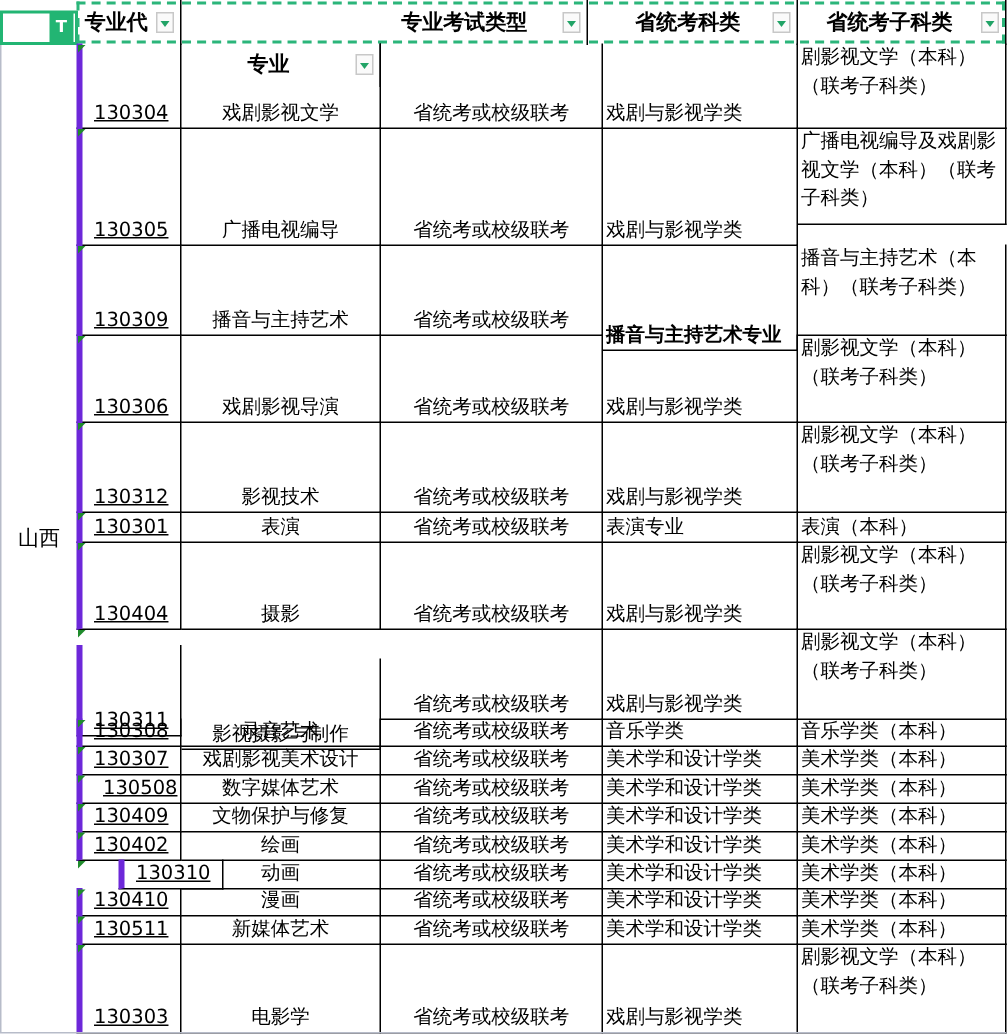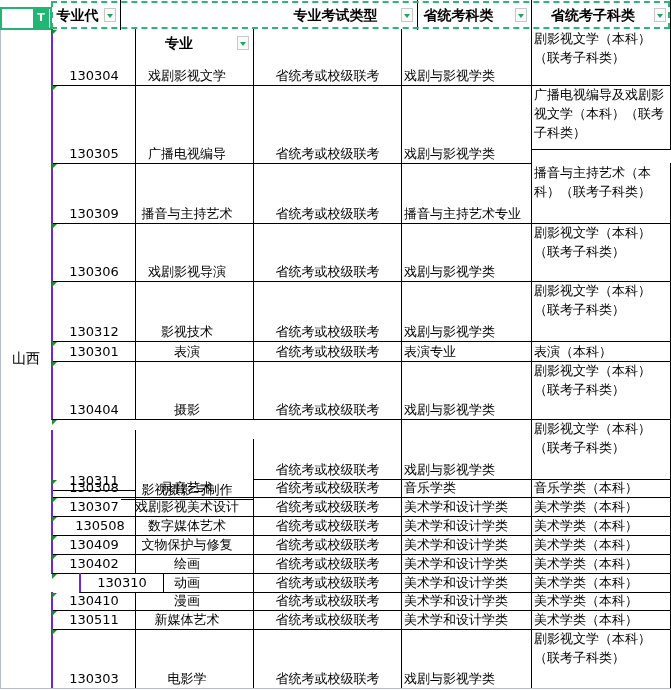--- a/index.html
+++ b/index.html
@@ -16,21 +16,21 @@
   .dd::after { content:""; position:absolute; left:2px; top:5px; border-left:3px solid transparent;
                border-right:3px solid transparent; border-top:4px solid #21a366; }
   .header-border { position:absolute; left:51px; top:1px; width:619px; height:28px;
                    border:2px dashed #2bb57a; box-sizing:border-box; pointer-events:none; }
   .corner { position:absolute; left:0; top:7px; width:52px; height:23px; border:2px solid #22b573;
             box-sizing:border-box; background:#fff; }
   .filter-btn { position:absolute; left:33px; top:8px; width:16px; height:20px; background:#22b573;
                 color:#fff; font-size:11px; line-height:20px; text-align:center; font-weight:bold; }
   .row-cell { border-right:1px solid #000; border-bottom:1px solid #000;
               display:flex; align-items:flex-end; }
-  .c1 { left:51px; width:85px; justify-content:center; border-left:2px solid #6d28d9; }
+  .c1 { left:51px; width:70px; justify-content:center; border-left:4px solid #6d28d9;text-decoration:underline; }
   .c2 { left:121px; width:133px; justify-content:center; }
   .c3 { left:254px; width:148px; justify-content:center; }
   .c4 { left:402px; width:130px; justify-content:flex-start; padding-left:2px; }
   .c5 { left:532px; width:139px; justify-content:flex-start; padding-left:2px; white-space:normal;
         word-break:break-all; align-items:flex-start; }
   .c5.single { align-items:flex-end; }
   .tri { position:absolute; left:52px; width:0; height:0; border-top:5px solid #1f8b2c;
          border-right:5px solid transparent; }
   .prov { position:absolute; left:0; top:30px; width:51px; height:658px; border-left:1px solid #b7bcc9;
           box-sizing:border-box; display:flex; align-items:center; justify-content:center; font-size:14px; }
@@ -44,21 +44,21 @@
   <div class="filter-btn">T</div>
 
   <div class="cell hdr" style="left:51px;width:70px;">
     <span class="txt">专业代</span>
     <span class="dd"></span>
   </div>
   <div class="cell hdr" style="left:121px;width:133px;margin-top:28px;">
     <span class="txt">专业</span>
     <span class="dd"></span>
   </div>
-  <div class="cell hdr" style="left:270px;width:148px;">
+  <div class="cell hdr" style="left:244px;width:148px;">
     <span class="txt">专业考试类型</span>
     <span class="dd"></span>
   </div>
   <div class="cell hdr" style="left:402px;width:130px;">
     <span class="txt">省统考科类</span>
     <span class="dd"></span>
   </div>
   <div class="cell hdr" style="left:532px;width:139px;">
     <span class="txt">省统考子科类</span>
     <span class="dd"></span>
@@ -78,21 +78,21 @@
       <div class="tri" style="top: 30px;"></div>
       <div class="cell row-cell c1" style="top: 85px; height: 79px;">130305</div>
       <div class="cell row-cell c2" style="top: 85px; height: 79px;">广播电视编导</div>
       <div class="cell row-cell c3" style="top: 85px; height: 79px;">省统考或校级联考</div>
       <div class="cell row-cell c4" style="top: 85px; height: 79px;">戏剧与影视学类</div>
       <div class="cell row-cell c5" style="top: 85px; height: 65px;">广播电视编导及戏剧影视文学（本科）（联考子科类）</div>
       <div class="tri" style="top: 86px;"></div>
       <div class="cell row-cell c1" style="top: 163px; height: 61px;">130309</div>
       <div class="cell row-cell c2" style="top: 163px; height: 61px;">播音与主持艺术</div>
       <div class="cell row-cell c3" style="top: 163px; height: 61px;">省统考或校级联考</div>
-      <div class="cell row-cell c4" style="top: 163px; height: 61px;">播音与主持艺术专业</div>
+      <div class="cell row-cell c4" style="top: 163px; height: 71px; font-weight: bold;">播音与主持艺术专业</div>
       <div class="cell row-cell c5" style="top: 163px; height: 61px;">播音与主持艺术（本科）（联考子科类）</div>
       <div class="tri" style="top: 164px;"></div>
       <div class="cell row-cell c1" style="top: 223px; height: 59px;">130306</div>
       <div class="cell row-cell c2" style="top: 223px; height: 59px;">戏剧影视导演</div>
       <div class="cell row-cell c3" style="top: 223px; height: 59px;">省统考或校级联考</div>
       <div class="cell row-cell c4" style="top: 223px; height: 59px;">戏剧与影视学类</div>
       <div class="cell row-cell c5" style="top: 223px; height: 59px;">剧影视文学（本科）（联考子科类）</div>
       <div class="tri" style="top: 224px;"></div>
       <div class="cell row-cell c1" style="top: 281px; height: 61px;">130312</div>
       <div class="cell row-cell c2" style="top: 281px; height: 61px;">影视技术</div>

